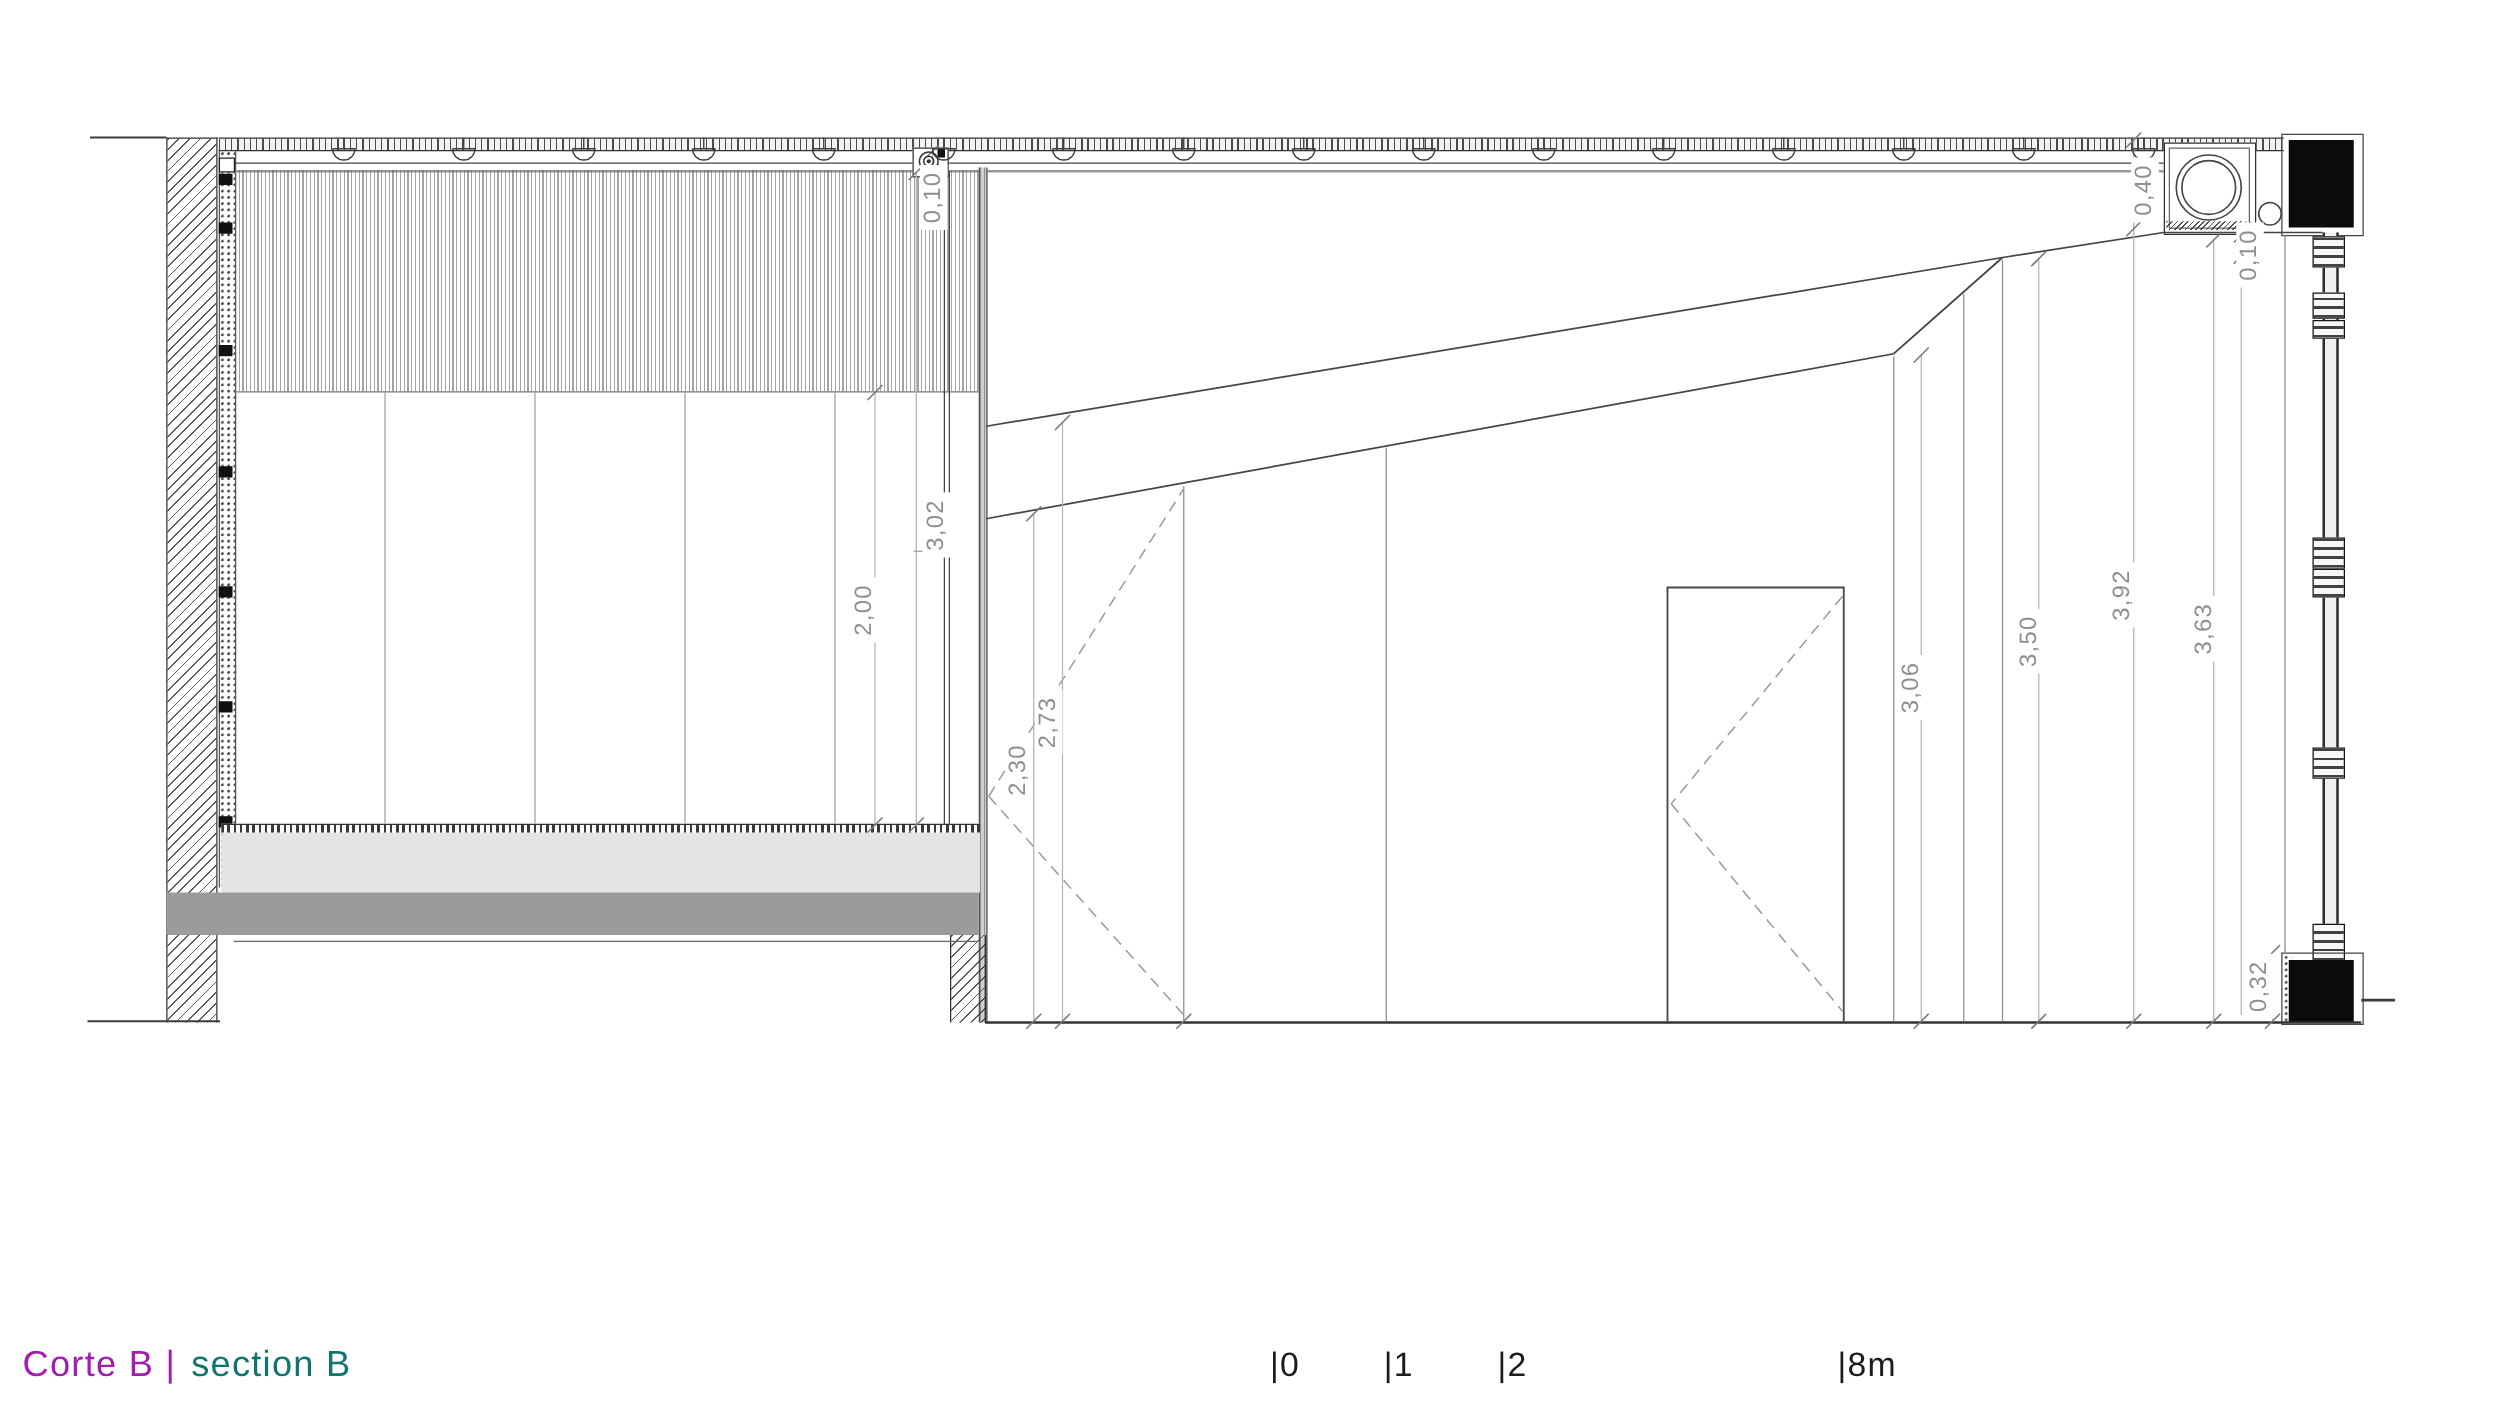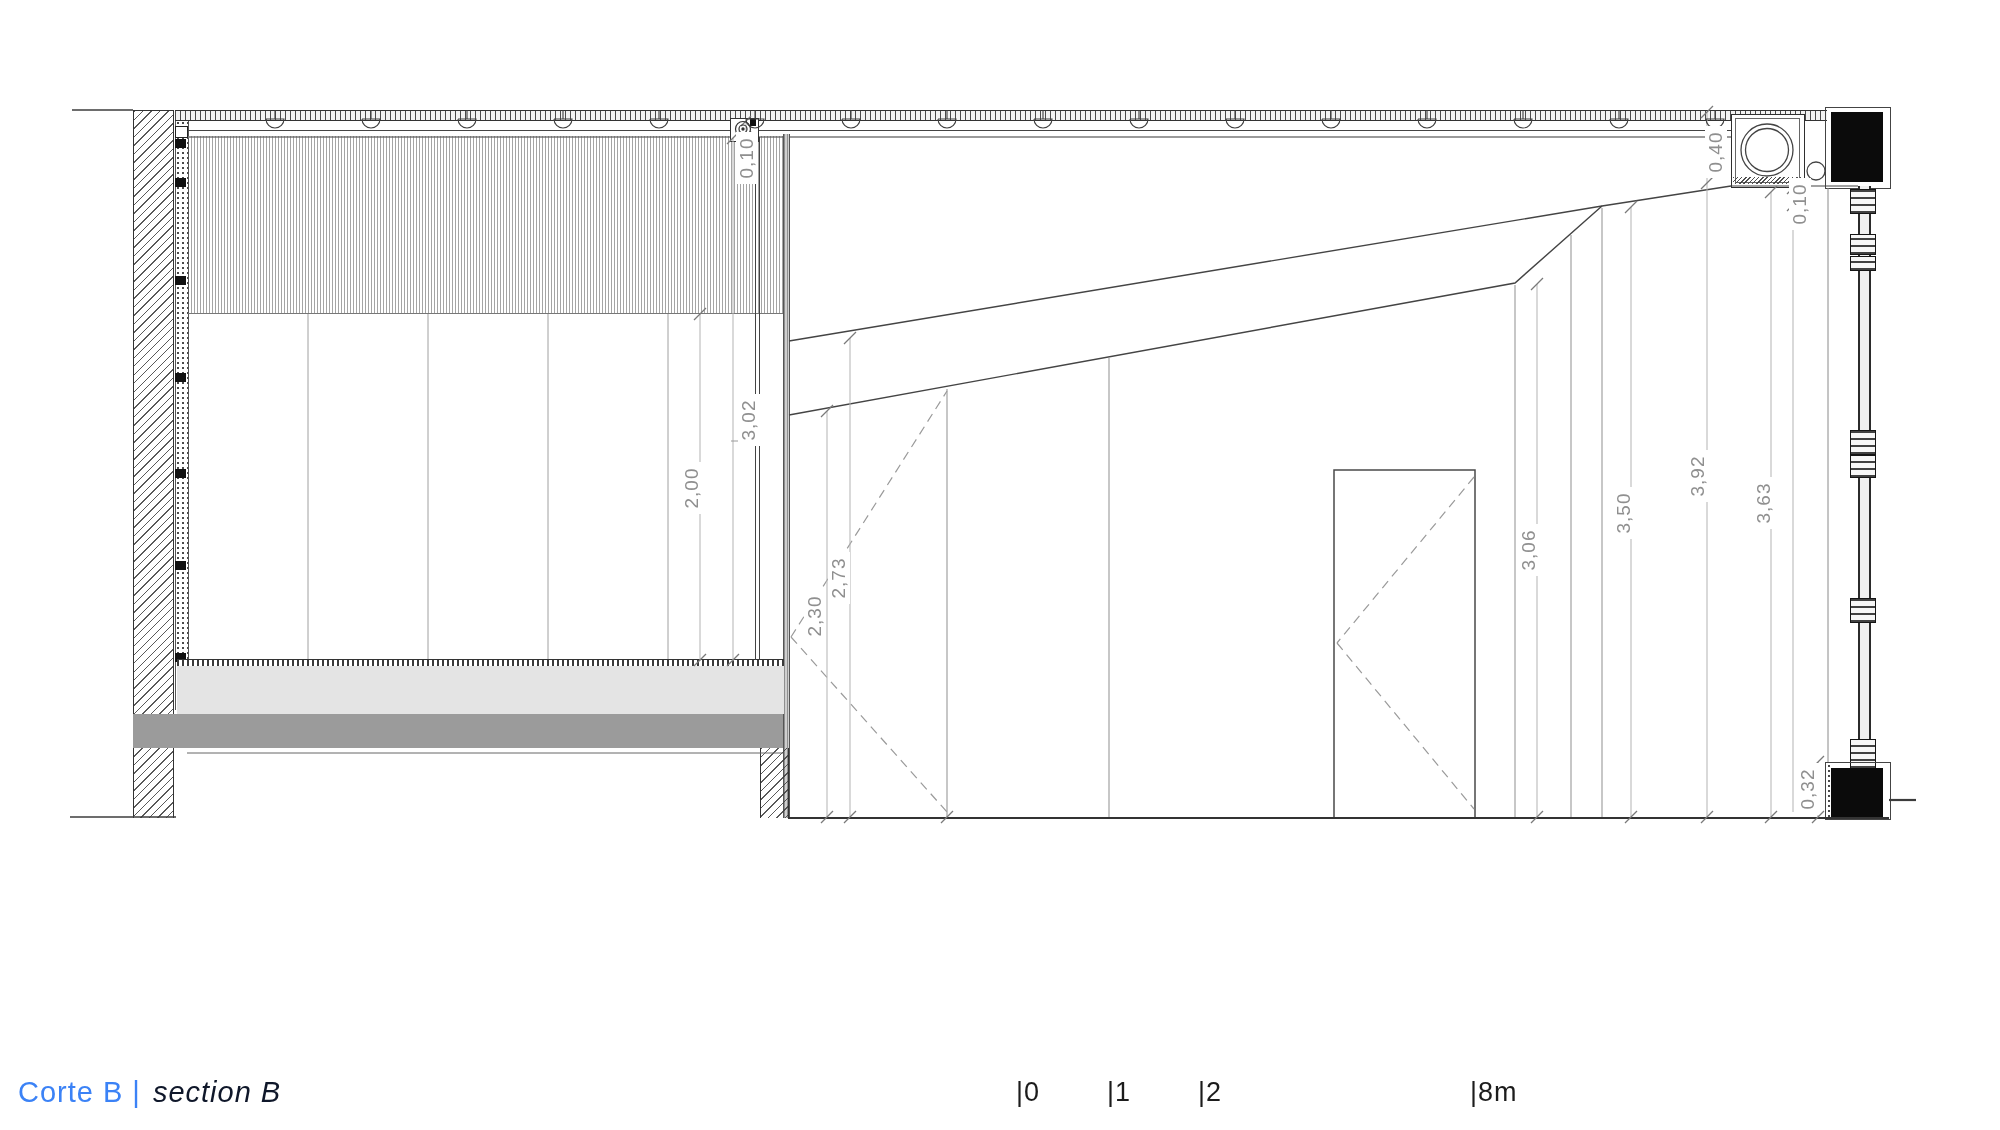--- a/index.html
+++ b/index.html
@@ -18,22 +18,22 @@
   
   .dim{
     width:52px;height:22px;line-height:22px;text-align:center;
     transform:rotate(-90deg);transform-origin:center;
     color:#8f8f8f;font-size:19px;letter-spacing:1px;background:#ffffff;
   }
   .hw{border:1.5px solid #151515;background:#f7f7f7;
       background-image:repeating-linear-gradient(0deg,rgba(20,20,20,.8) 0 2px,transparent 2px 7px);}
   
   .title{font-size:29px;letter-spacing:1px;white-space:nowrap;}
-  .title .p1{color:#3b82f6;}
-  .title .p2{color:#0f172a;margin-left:12px;font-style:italic;}
+  .title .p1{color:#a21caf;}
+  .title .p2{color:#0f766e;margin-left:12px;}
   .scale-tick{font-size:27px;color:#1c1c1c;letter-spacing:1px;}
 </style>
 </head>
 <body>
 
 <div id="stage">
 
   <div class="abs hatch-d" style="left:133px;top:110px;width:39px;height:707px;border:1.2px solid #333;border-bottom:none;"></div>
 
   <div class="abs dots" style="left:175px;top:116px;width:12px;height:594px;border-left:1px solid #555;border-right:1px solid #555;"></div>

